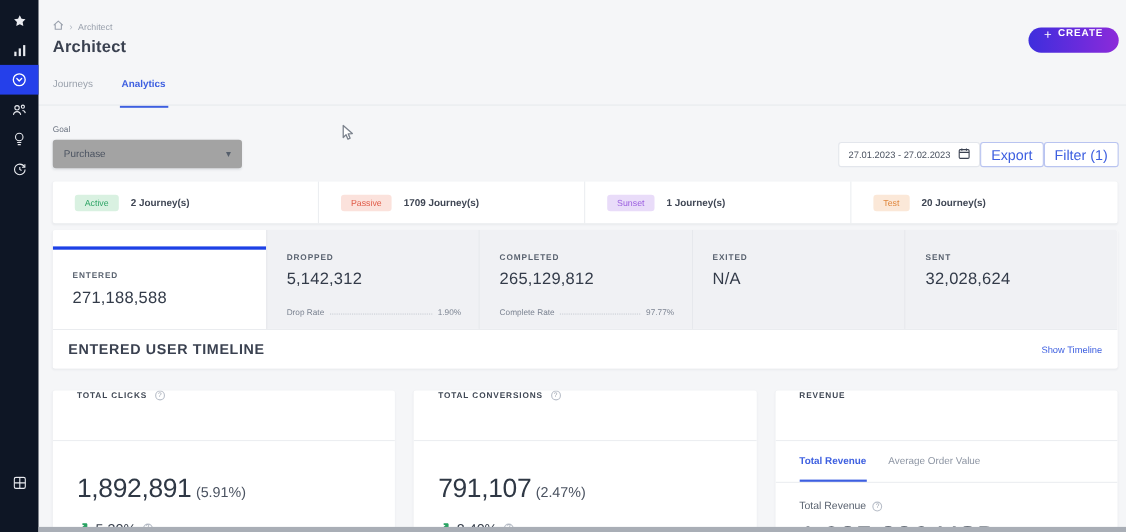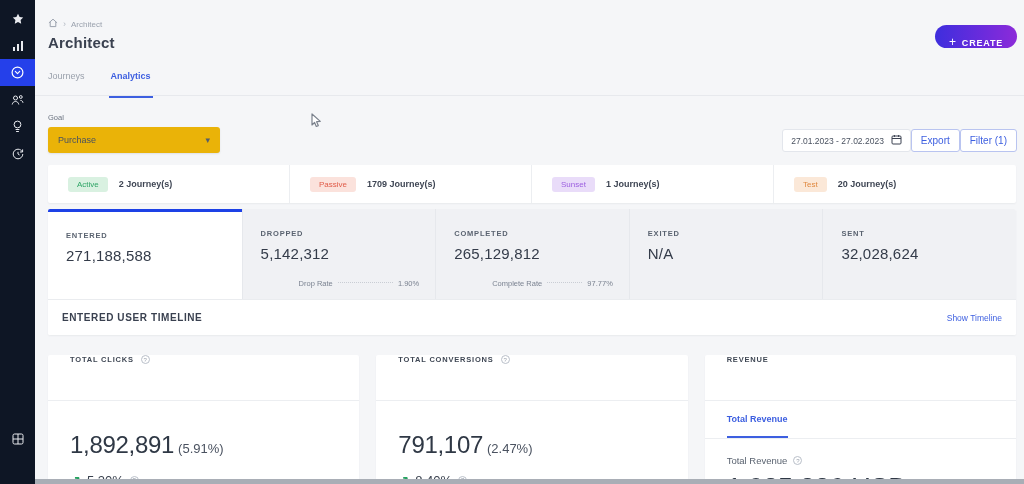--- a/index.html
+++ b/index.html
@@ -33,50 +33,50 @@
   .breadcrumb { position:absolute; left:13px; top:18px; display:flex; align-items:center; gap:5px;
     font-size:8px; color:#9aa1ad; }
   .crumb-sep::after { content:"›"; font-size:9px; color:#b3b9c3; }
   .page-title { position:absolute; left:13px; top:34px; font-size:15px; font-weight:700; color:#3a4150; letter-spacing:.2px; }
 
   .create-btn {
     position:absolute; right:7px; top:25px; height:23px; padding:0 14px;
     border-radius:12px; border:none; cursor:pointer;
     background:linear-gradient(90deg,#3e2edd 0%,#6c2bdc 60%,#8c2bd9 100%);
     color:#fff; font-size:9px; font-weight:700; letter-spacing:.8px;
-    display:flex; align-items:flex-end; gap:5px; font-family:inherit;
+    display:flex; align-items:flex-start; gap:5px; font-family:inherit;
   }
   .plus-ic::before { content:"+"; font-size:12px; font-weight:400; line-height:1; }
 
   .tabs { position:absolute; left:13px; top:71px; display:flex; gap:26px; }
   .tab { font-size:9px; color:#9aa1ac; cursor:pointer; padding-bottom:8px; position:relative; }
   .tab.active { color:#3d5fe0; font-weight:700; }
   .tab.active::after { content:""; position:absolute; left:-2px; right:-2px; bottom:-9px; height:2px; background:#3d5fe0; }
   .header-divider { position:absolute; left:0; right:0; top:95px; height:1px; background:#e7e9ed; }
 
   
   .goal-label { position:absolute; left:13px; top:113px; font-size:7.5px; color:#6b7380; }
   .goal-select {
     position:absolute; left:13px; top:127px; width:172px; height:26px;
-    background:#eab308; border-radius:3px; box-shadow:0 1px 2px rgba(40,50,70,.10);
+    background:#a3a3a3; border-radius:3px; box-shadow:0 1px 2px rgba(40,50,70,.10);
     display:flex; align-items:center; justify-content:space-between;
     padding:0 10px; font-size:9px; color:#4a5260; cursor:pointer;
   }
   .chev-down::after { content:"▾"; font-size:9px; color:#555e6b; }
 
   .right-controls { position:absolute; right:7px; top:129px; display:flex; gap:0; align-items:center; }
   .date-box {
     height:23px; background:#fff; border:1px solid #e3e6ec; border-radius:3px;
     display:flex; align-items:center; gap:7px; padding:0 8px;
     font-size:8.5px; color:#4a5260; cursor:pointer;
   }
   .btn-outline {
     height:23px; padding:0 9px; background:#fff;
     border:1px solid #b9c4f0; border-radius:3px; color:#3d5fe0;
-    font-size:10px; display:flex; align-items:center; cursor:pointer; font-family:inherit;
+    font-size:13px; display:flex; align-items:center; cursor:pointer; font-family:inherit;
   }
 
   
   .badges-card {
     position:absolute; left:13px; top:165px; width:968px; height:38px;
     background:#fff; border-radius:2px; box-shadow:0 1px 2px rgba(40,50,70,.06);
     display:grid; grid-template-columns:repeat(4,1fr);
   }
   .badge-cell { display:flex; align-items:center; gap:11px; padding-left:20px; border-right:1px solid #eceef1; }
   .badge-cell:last-child { border-right:none; }
@@ -88,32 +88,32 @@
   .badge-count { font-size:9px; color:#3f4654; font-weight:700; }
 
   
   .stats-card {
     position:absolute; left:13px; top:209px; width:968px; height:126px;
     background:#fff; border-radius:2px; box-shadow:0 1px 2px rgba(40,50,70,.06);
     overflow:hidden;
   }
   .stats-row { display:grid; grid-template-columns:repeat(5,1fr); height:90px; }
   .stat-cell { position:relative; background:#f0f1f4; border-left:1px solid #e6e8ec; padding:20px 18px 0 18px; cursor:pointer; }
-  .stat-cell:first-child { border-left:none; }
+  .stat-cell:first-child { border-left:none;margin-top:15px; }
   .stat-cell.active { background:#fff; border-top:3px solid #1d41e6; padding-top:19px; }
   .stat-label { font-size:7.5px; font-weight:700; letter-spacing:.8px; color:#5a6370; }
   .stat-value { font-size:15px; color:#333b49; margin-top:7px; letter-spacing:.2px; }
-  .stat-sub { position:absolute; left:18px; right:16px; bottom:11px; display:flex; align-items:center; font-size:7.5px; color:#7b8391;margin-left:38px; }
+  .stat-sub { position:absolute; left:18px; right:16px; bottom:11px; display:flex; align-items:flex-end; font-size:7.5px; color:#7b8391; }
   .stat-sub .leader { flex:1; border-bottom:1px dotted #c9cdd4; margin:0 5px 2px 5px; }
 
   .timeline-row {
     height:36px; border-top:1px solid #eaecef; background:#fff;
     display:flex; align-items:center; justify-content:space-between; padding:0 14px;
   }
-  .timeline-label { font-size:10px; font-weight:700; letter-spacing:.6px; color:#3a4150; }
+  .timeline-label { font-size:13px; font-weight:700; letter-spacing:.6px; color:#3a4150; }
   .timeline-link { font-size:8.5px; color:#3d5fe0; cursor:pointer; }
 
   
   .metrics-row { position:absolute; left:13px; top:355px; width:968px; display:flex; gap:17px; }
   .metric-card {
     flex:1; background:#fff; border-radius:2px; box-shadow:0 1px 2px rgba(40,50,70,.06);
     height:200px; overflow:hidden;
   }
   .mc-header { height:46px; display:flex; align-items:flex-start; gap:7px; padding-left:22px; border-bottom:1px solid #eceef1; }
   .mc-title { font-size:7.5px; font-weight:700; letter-spacing:.8px; color:#3f4754; }
@@ -347,20 +347,21 @@
 
       </div>
     </div>
 
     <div class="metric-card">
       <div class="mc-header">
         <span class="mc-title">REVENUE</span>
       </div>
       <div class="rev-tabs">
         <span class="rev-tab active">Total Revenue</span>
+        <span class="rev-tab">Average Order Value</span>
       </div>
       <div class="rev-body">
         <div class="rev-label-row">
           <span>Total Revenue</span>
           <span class="info-ic"></span>
         </div>
         <div class="rev-value">1,985,836 USD</div>
       </div>
     </div>
 

